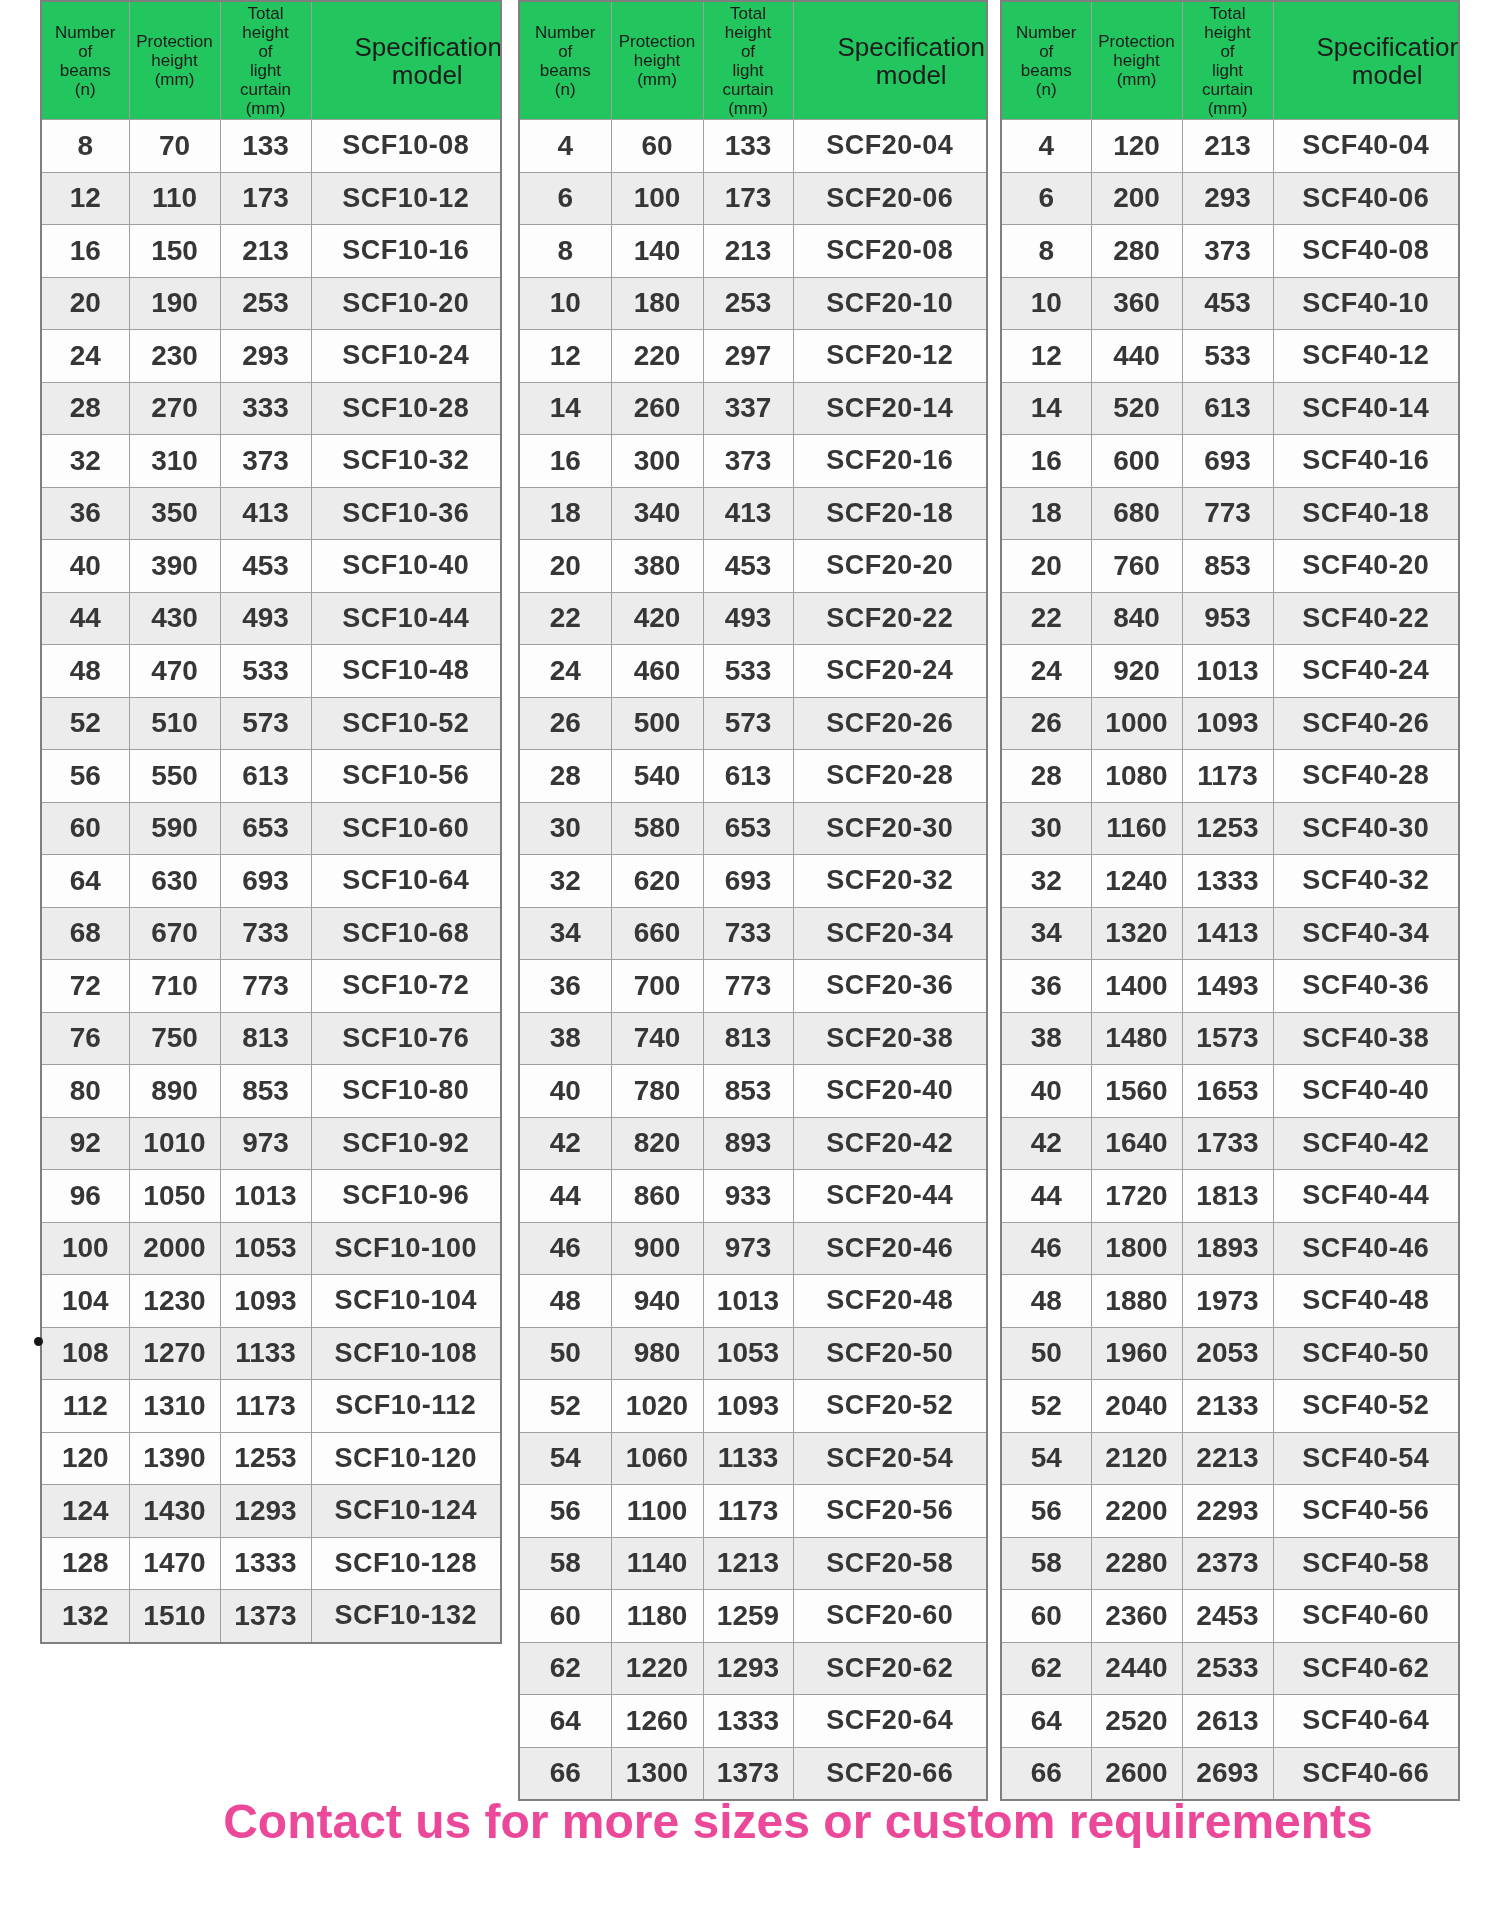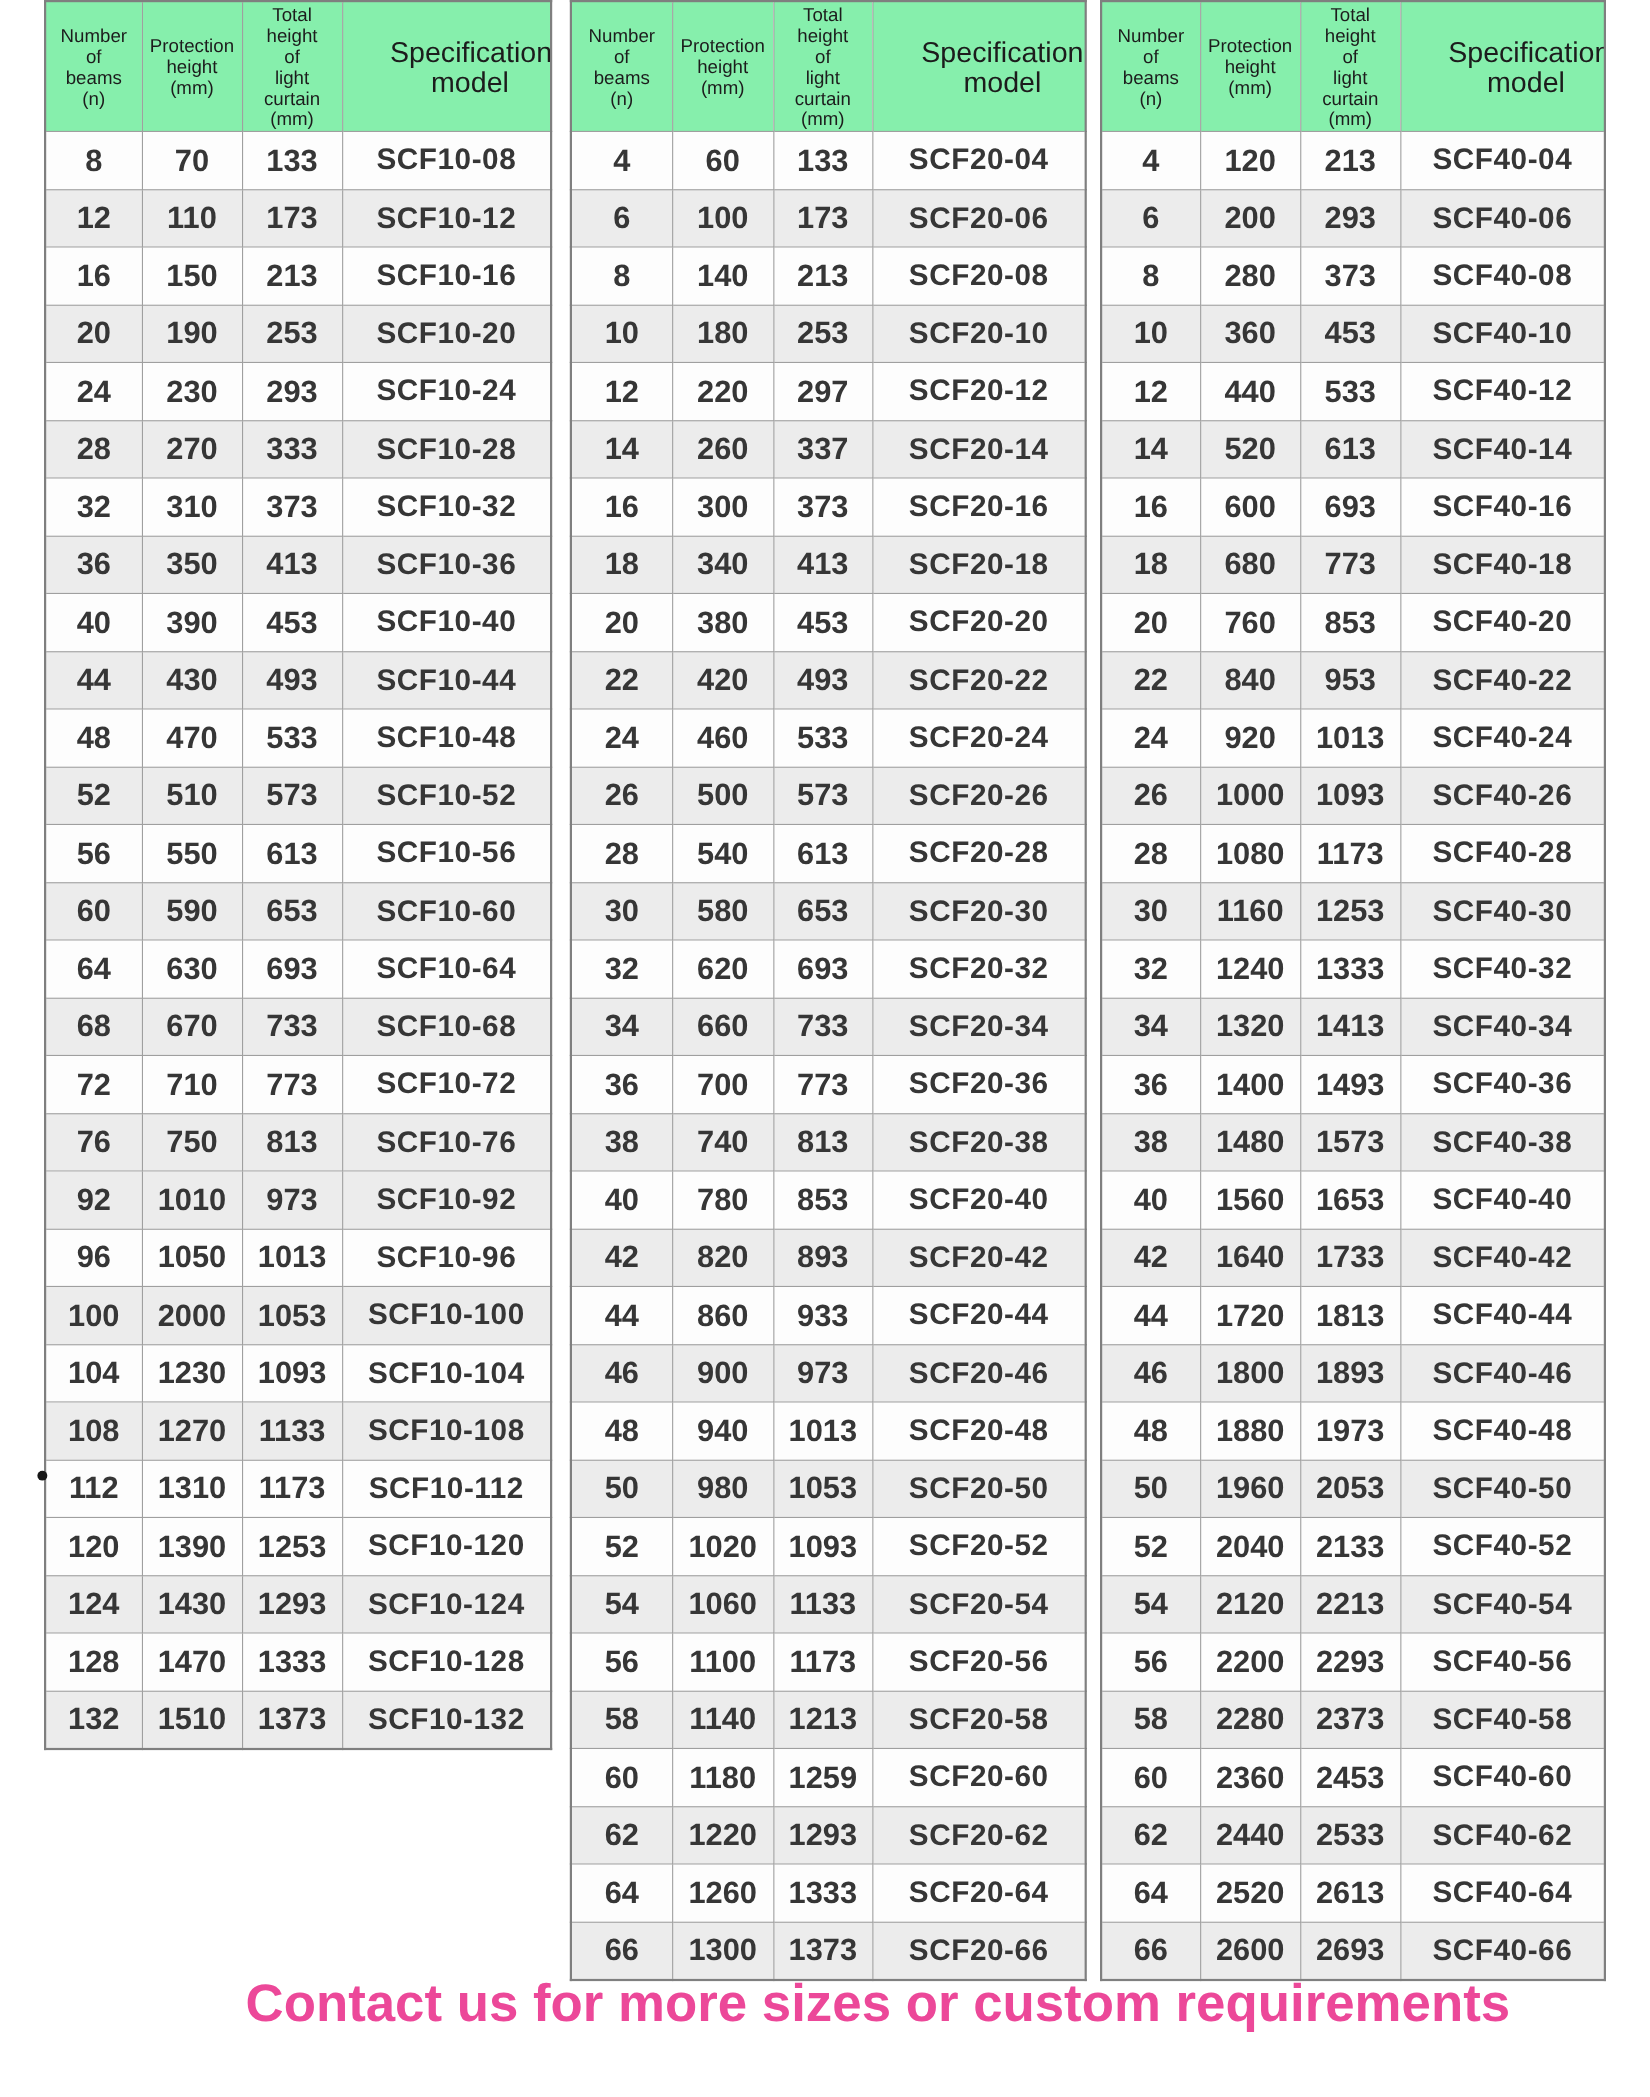--- a/index.html
+++ b/index.html
@@ -4,21 +4,21 @@
 <style>
   html,body{margin:0;padding:0;background:#fff;}
   .page{position:relative;width:1500px;height:1906px;background:#ffffff;overflow:hidden;
         font-family:"Liberation Sans",sans-serif;}
   table.spec{position:absolute;top:0;border-collapse:collapse;table-layout:fixed;
              border:2px solid #7f7f7f;background:#fff;}
   #t1{left:40px;width:462px;}
   #t2{left:518px;width:470px;}
   #t3{left:1000px;width:460px;}
   th,td{border:1px solid #9f9f9f;text-align:center;vertical-align:middle;padding:0;overflow:hidden;}
-  thead th{height:117px;background:#86efac;color:#1c1c1c;font-weight:400;
+  thead th{height:117px;background:#22c55e;color:#1c1c1c;font-weight:400;
            font-size:17px;line-height:19px;white-space:pre-line;}
   thead th.spec-h{font-size:26px;line-height:28px;padding-left:43px;}
   td{height:51.5px;font-size:28px;font-weight:700;color:#363636;background:#fdfdfd;}
   tr.alt td{background:#ececec;}
   td.model{font-size:27px;letter-spacing:.5px;}
   .footer{position:absolute;left:0;top:1786px;width:1500px;height:72px;line-height:72px;
           text-align:center;font-size:48px;font-weight:700;color:#ec4899;margin-left:48px;}
   .dot{position:absolute;left:34px;top:1337px;width:9px;height:9px;border-radius:50%;background:#161616;}
   .smudge{position:absolute;left:100px;top:0;width:88px;height:6px;opacity:.75;
           background:repeating-linear-gradient(90deg,#3c3c3c 0 7px,transparent 7px 24px);}
@@ -158,20 +158,26 @@
           <td>710</td>
           <td>773</td>
           <td class="model">SCF10-72</td>
         </tr>
         <tr class="alt">
           <td>76</td>
           <td>750</td>
           <td>813</td>
           <td class="model">SCF10-76</td>
         </tr>
+        <tr>
+          <td>80</td>
+          <td>890</td>
+          <td>853</td>
+          <td class="model">SCF10-80</td>
+        </tr>
         <tr class="alt">
           <td>92</td>
           <td>1010</td>
           <td>973</td>
           <td class="model">SCF10-92</td>
         </tr>
         <tr>
           <td>96</td>
           <td>1050</td>
           <td>1013</td>

